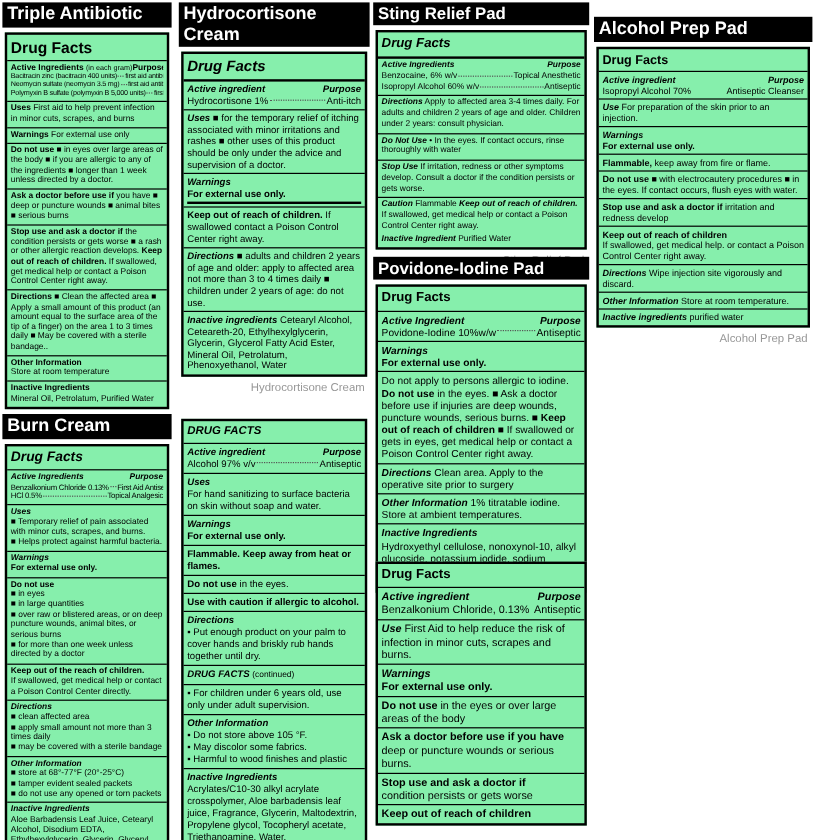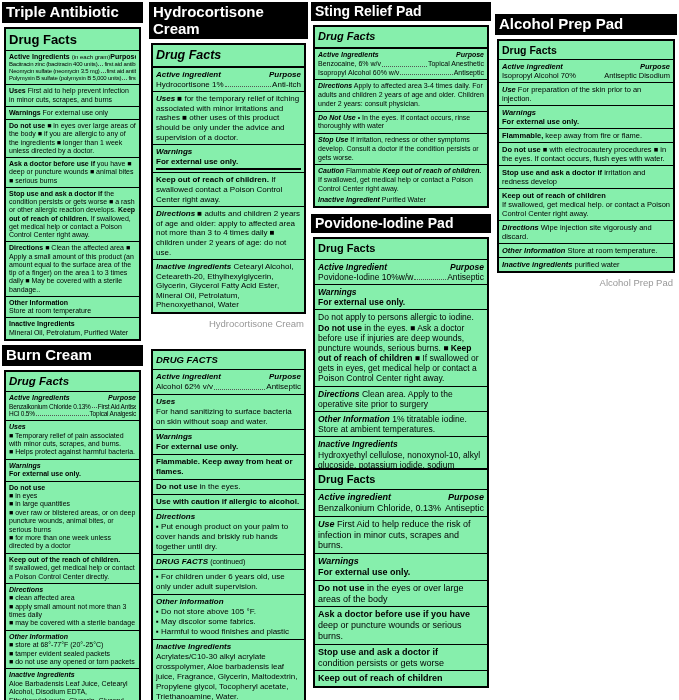--- a/index.html
+++ b/index.html
@@ -14,21 +14,21 @@
   .bar{background:#000;color:#fff;font-weight:bold;padding:2px 4px;font-size:14px;line-height:1.1;}
   .box{border:2px solid #000;margin:4px 2px 4px 2px;background:#86efac;}
   .sec{padding:2px 3px;border-top:1px solid #000;}
   .sec:first-child{border-top:none;}
   .df{font-size:12px;font-weight:bold;padding:3px 3px;}
   .it .df{font-style:italic;}
   .h{font-weight:bold;}
   .hi{font-weight:bold;font-style:italic;}
   .i{font-style:italic;}
   .cap{color:#979797;text-align:right;font-size:9.5px;margin:3px 4px 0 0;}
-  .row{display:flex;align-items:flex-end;overflow:hidden;white-space:nowrap;}
+  .row{display:flex;align-items:center;overflow:hidden;white-space:nowrap;}
   .row .lead{flex:1;min-width:5px;border-bottom:1px dotted #555;margin:0 1px 2px 1px;}
   .row.sb{justify-content:space-between;}
   .clip{white-space:nowrap;overflow:hidden;}
   
   #p-ta .sec{font-size:7px;line-height:1.18;}
   #p-ta .df{font-size:13px;}
   #p-ta .ing{font-size:6px;letter-spacing:-.2px;}
   #p-hc .sec{font-size:8px;line-height:1.2;}
   #p-hc .df{font-size:12.5px;}
   #p-sr .sec{font-size:7px;line-height:1.25;}
@@ -193,21 +193,21 @@
 
     <div class="panel" id="p-hs" style="top:343px;">
       <div class="box">
         <div class="sec df i">DRUG FACTS</div>
         <div class="sec">
           <div class="row sb">
               <span class="hi">Active ingredient</span>
               <span class="hi">Purpose</span>
             </div>
           <div class="row">
-              <span>Alcohol 62% v/v</span>
+              <span>Alcohol 97% v/v</span>
               <span class="lead"></span>
               <span>Antiseptic</span>
             </div>
         </div>
         <div class="sec">
             <div class="i h">Uses</div>
             <div>For hand sanitizing to surface bacteria on skin without soap and water.</div>
           </div>
         <div class="sec">
             <div class="hi">Warnings</div>
@@ -338,21 +338,21 @@
       <div class="bar" style="font-size:15px;">Alcohol Prep Pad</div>
       <div class="box">
         <div class="sec df">Drug Facts</div>
         <div class="sec">
           <div class="row sb">
               <span class="hi">Active ingredient</span>
               <span class="hi">Purpose</span>
             </div>
           <div class="row sb">
               <span>Isopropyl Alcohol 70%</span>
-              <span>Antiseptic Disodium</span>
+              <span>Antiseptic Cleanser</span>
             </div>
         </div>
         <div class="sec"><span class="hi">Use</span> <span>For preparation of the skin prior to an injection.</span></div>
         <div class="sec">
             <div class="hi">Warnings</div>
             <div class="h">For external use only.</div>
           </div>
         <div class="sec"><span class="h">Flammable,</span> <span>keep away from fire or flame.</span></div>
         <div class="sec"><span class="h">Do not use</span> <span>■ with electrocautery procedures ■ in the eyes. If contact occurs, flush eyes with water.</span></div>
         <div class="sec"><span class="h">Stop use and ask a doctor if</span> <span>irritation and redness develop</span></div>

